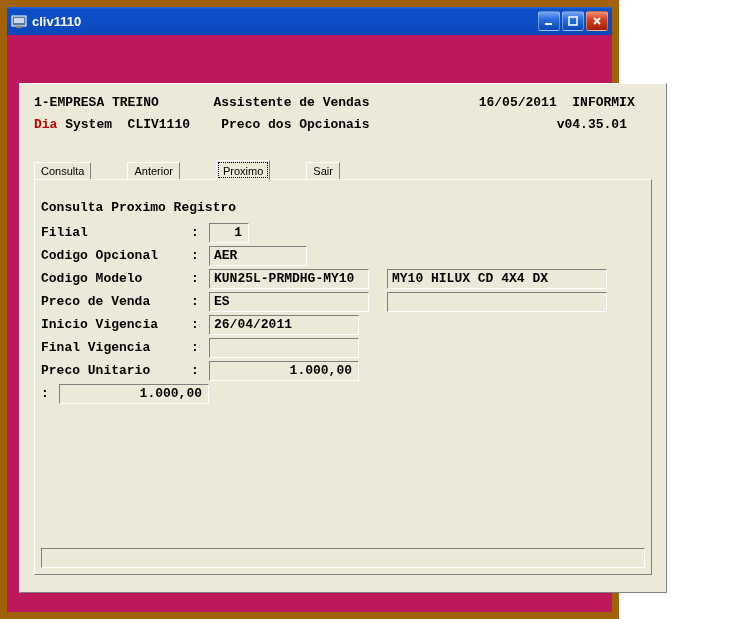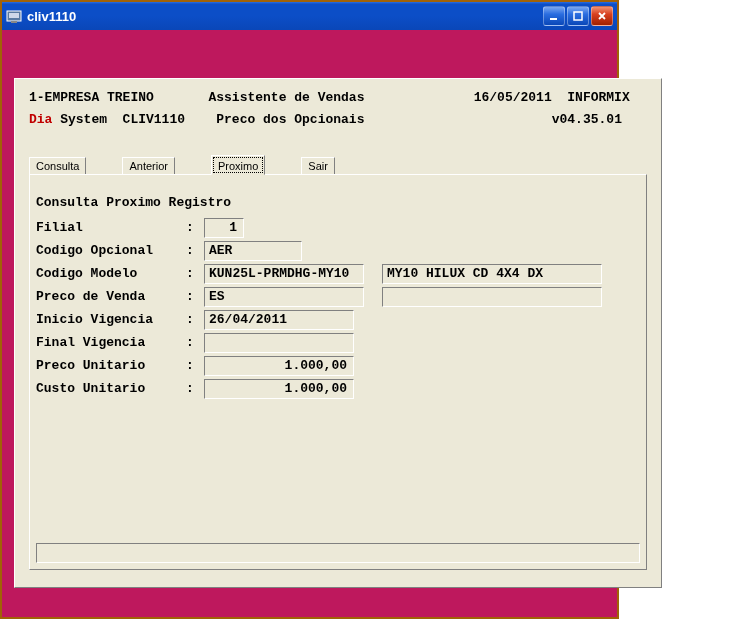--- a/index.html
+++ b/index.html
@@ -5,21 +5,21 @@
   html,body{
     margin:0;
     padding:0;
     font-family:"Courier New",monospace;
     background:#fff;
   }
   .window{
     width:619px;
     height:619px;
     box-sizing:border-box;
-    border:2px solid #a16207;
+    border:7px solid #a16207;
     background:#ece9d8;
     display:flex;
     flex-direction:column;
     position:relative;
     box-shadow:inset 3px 0 0 #0048c8, inset -3px 0 0 #0048c8, inset 0 -3px 0 #0048c8;
   }
   
   .titlebar{
     height:28px;
     background:linear-gradient(to bottom,#2a6de0 0%,#0c4ec7 8%,#0c4ec7 50%,#0a47b8 100%);
@@ -301,21 +301,20 @@
           <span class="field w-date"></span>
         </div>
 
         <div class="form-row">
           <span class="form-label">Preco Unitario</span>
           <span class="form-colon">:</span>
           <span class="field w-money right">1.000,00</span>
         </div>
 
         <div class="form-row">
-          <span class="form-label">Custo Unitario</span>
           <span class="form-colon">:</span>
           <span class="field w-money right">1.000,00</span>
         </div>
 
         <div class="status-strip"></div>
       </div>
     </div>
   </div>
 </div>
 

